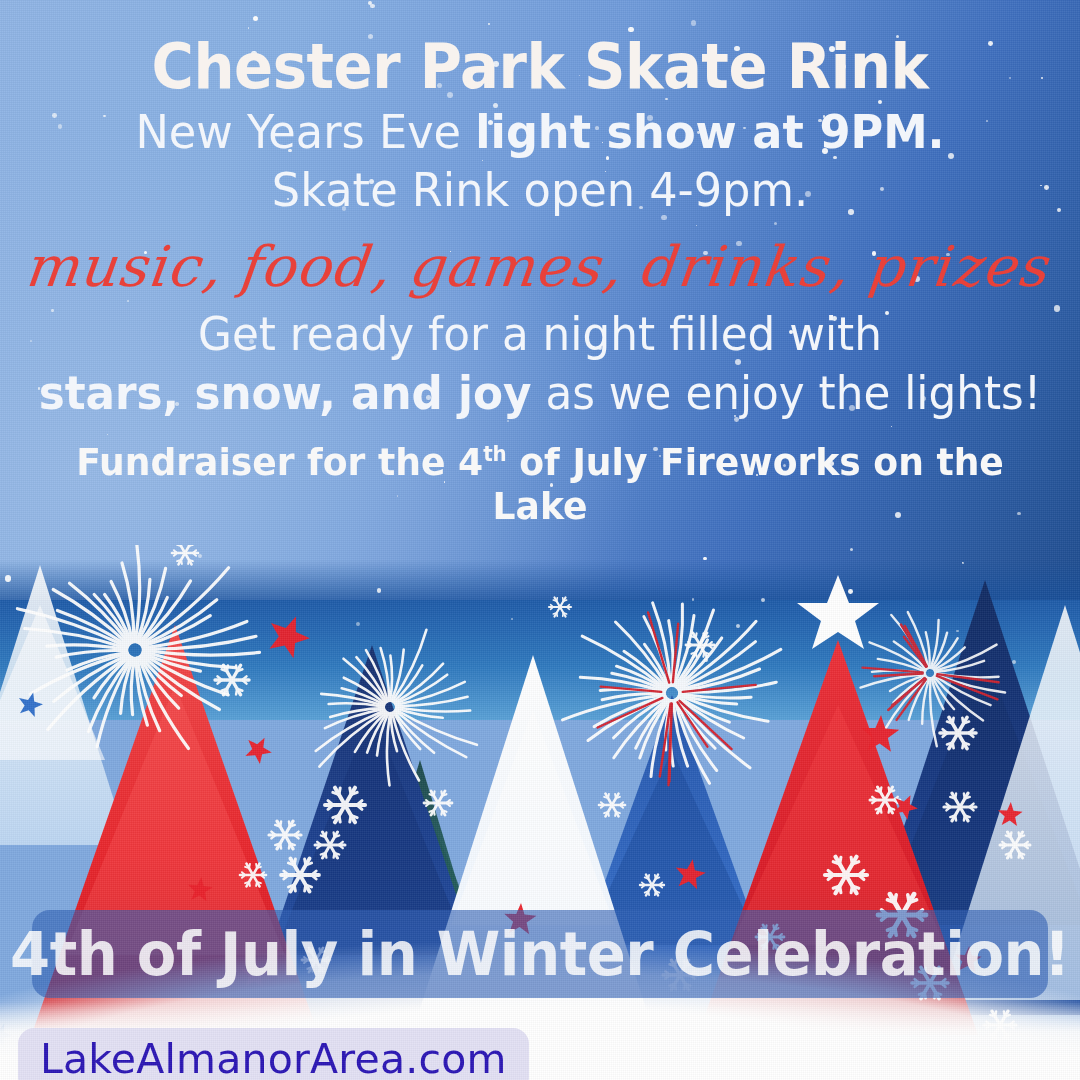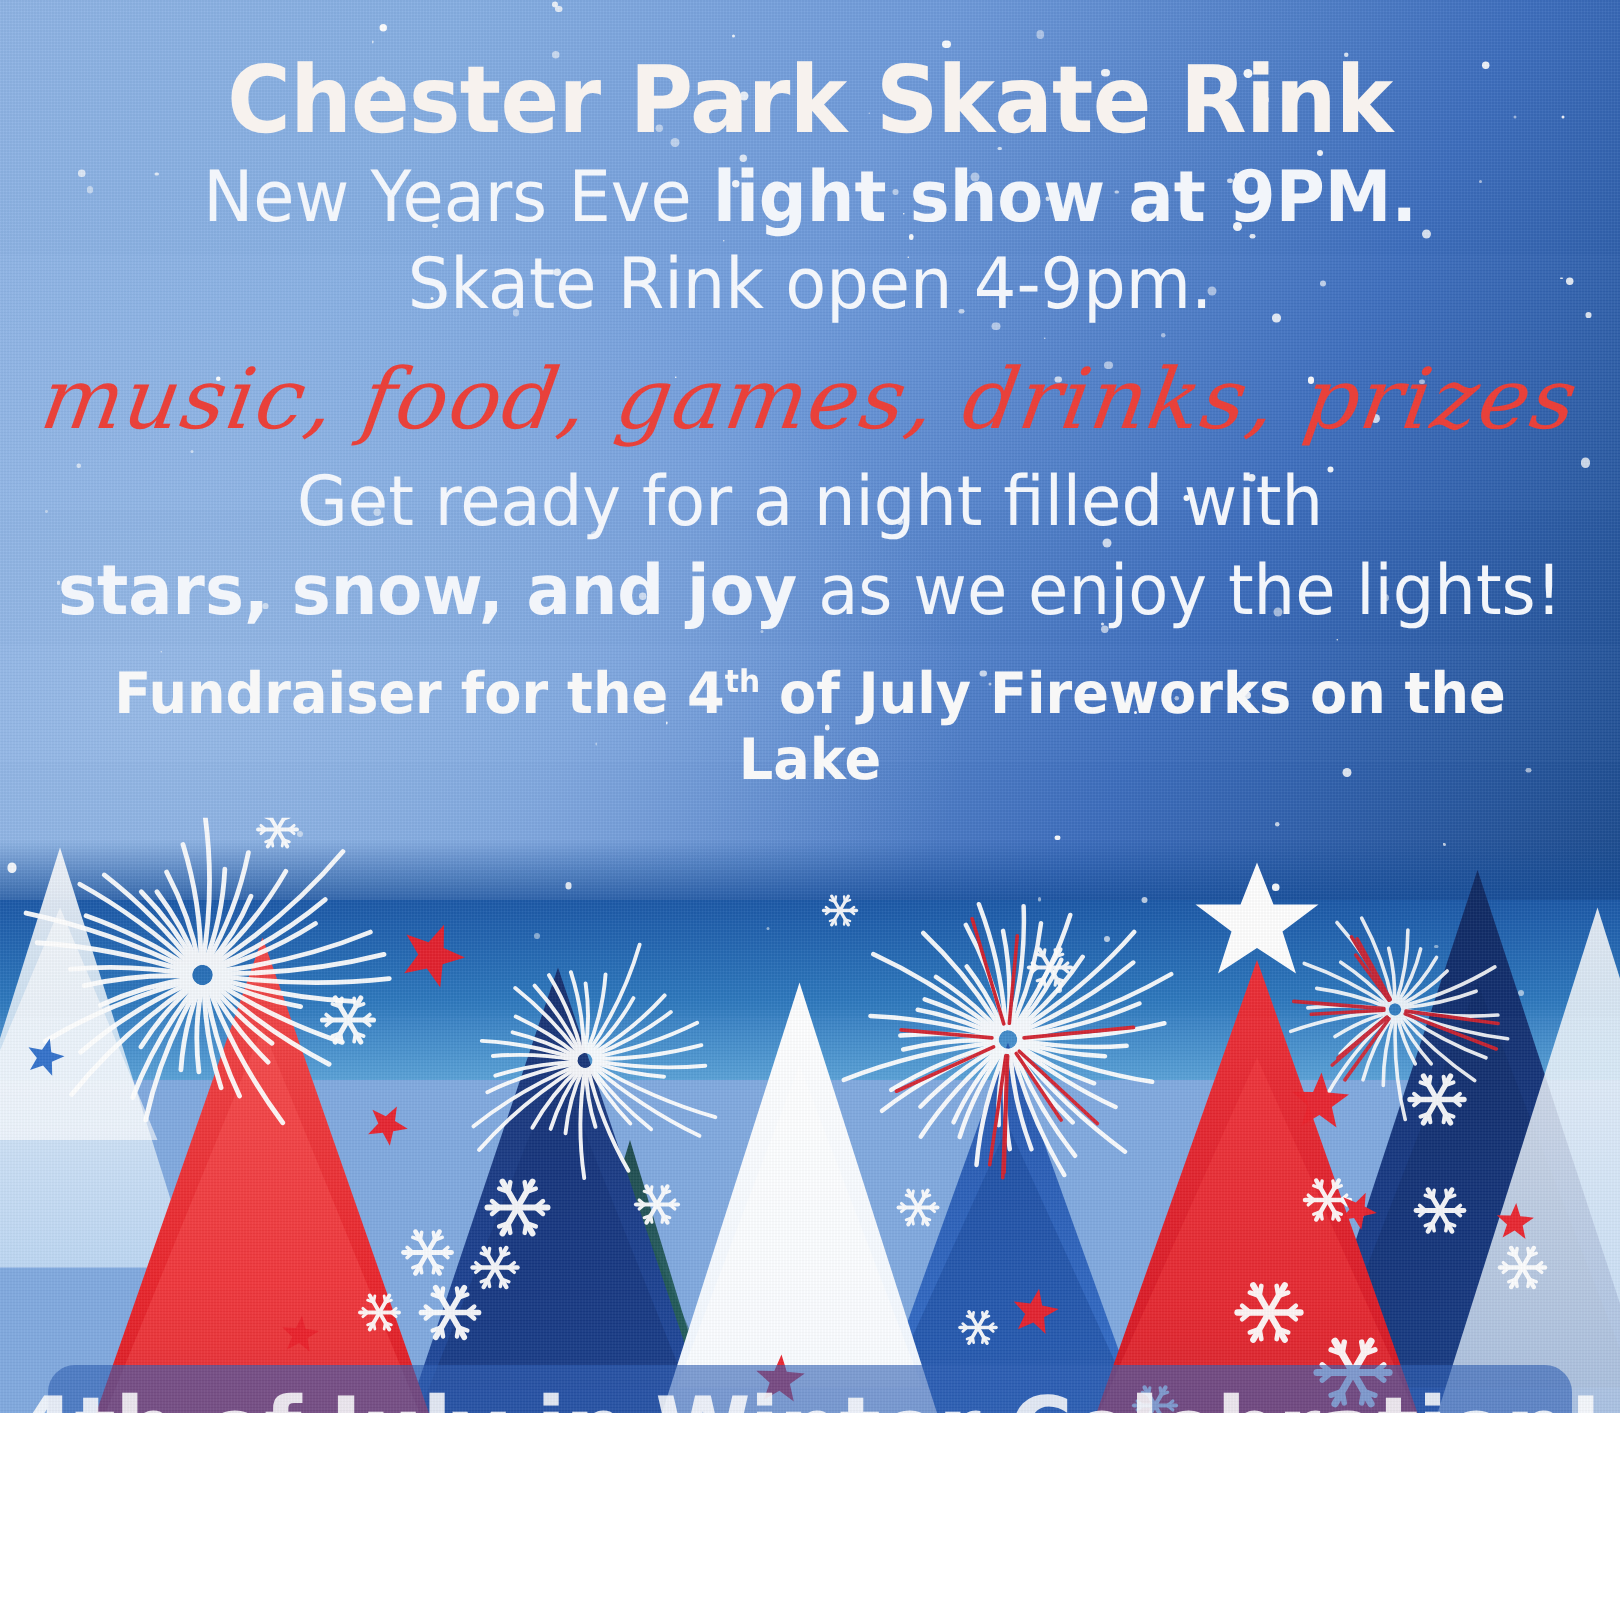--- a/index.html
+++ b/index.html
@@ -1,20 +1,20 @@
 <!DOCTYPE html>
 <html><head>
 <meta charset="utf-8">
 <style>
   html,body{margin:0;padding:0;background:#fff;}
   body{font-family:"Liberation Sans", sans-serif;}
 
   .poster{
     position:relative;
-    width:1080px;height:942px;
+    width:1080px;height:1080px;
     overflow:hidden;
     background:#7FA8DE;
   }
 
   
   .sky{
     position:absolute;left:0;top:0;width:1080px;height:640px;
     background:
       radial-gradient(ellipse 900px 560px at 8% 74%, rgba(150,185,230,.95) 0%, rgba(150,185,230,0) 62%),
       linear-gradient(118deg,#8FB4E4 0%, #86AEE2 22%, #6E9ADA 45%, #3D6EBE 72%, #1B4A8C 100%);

